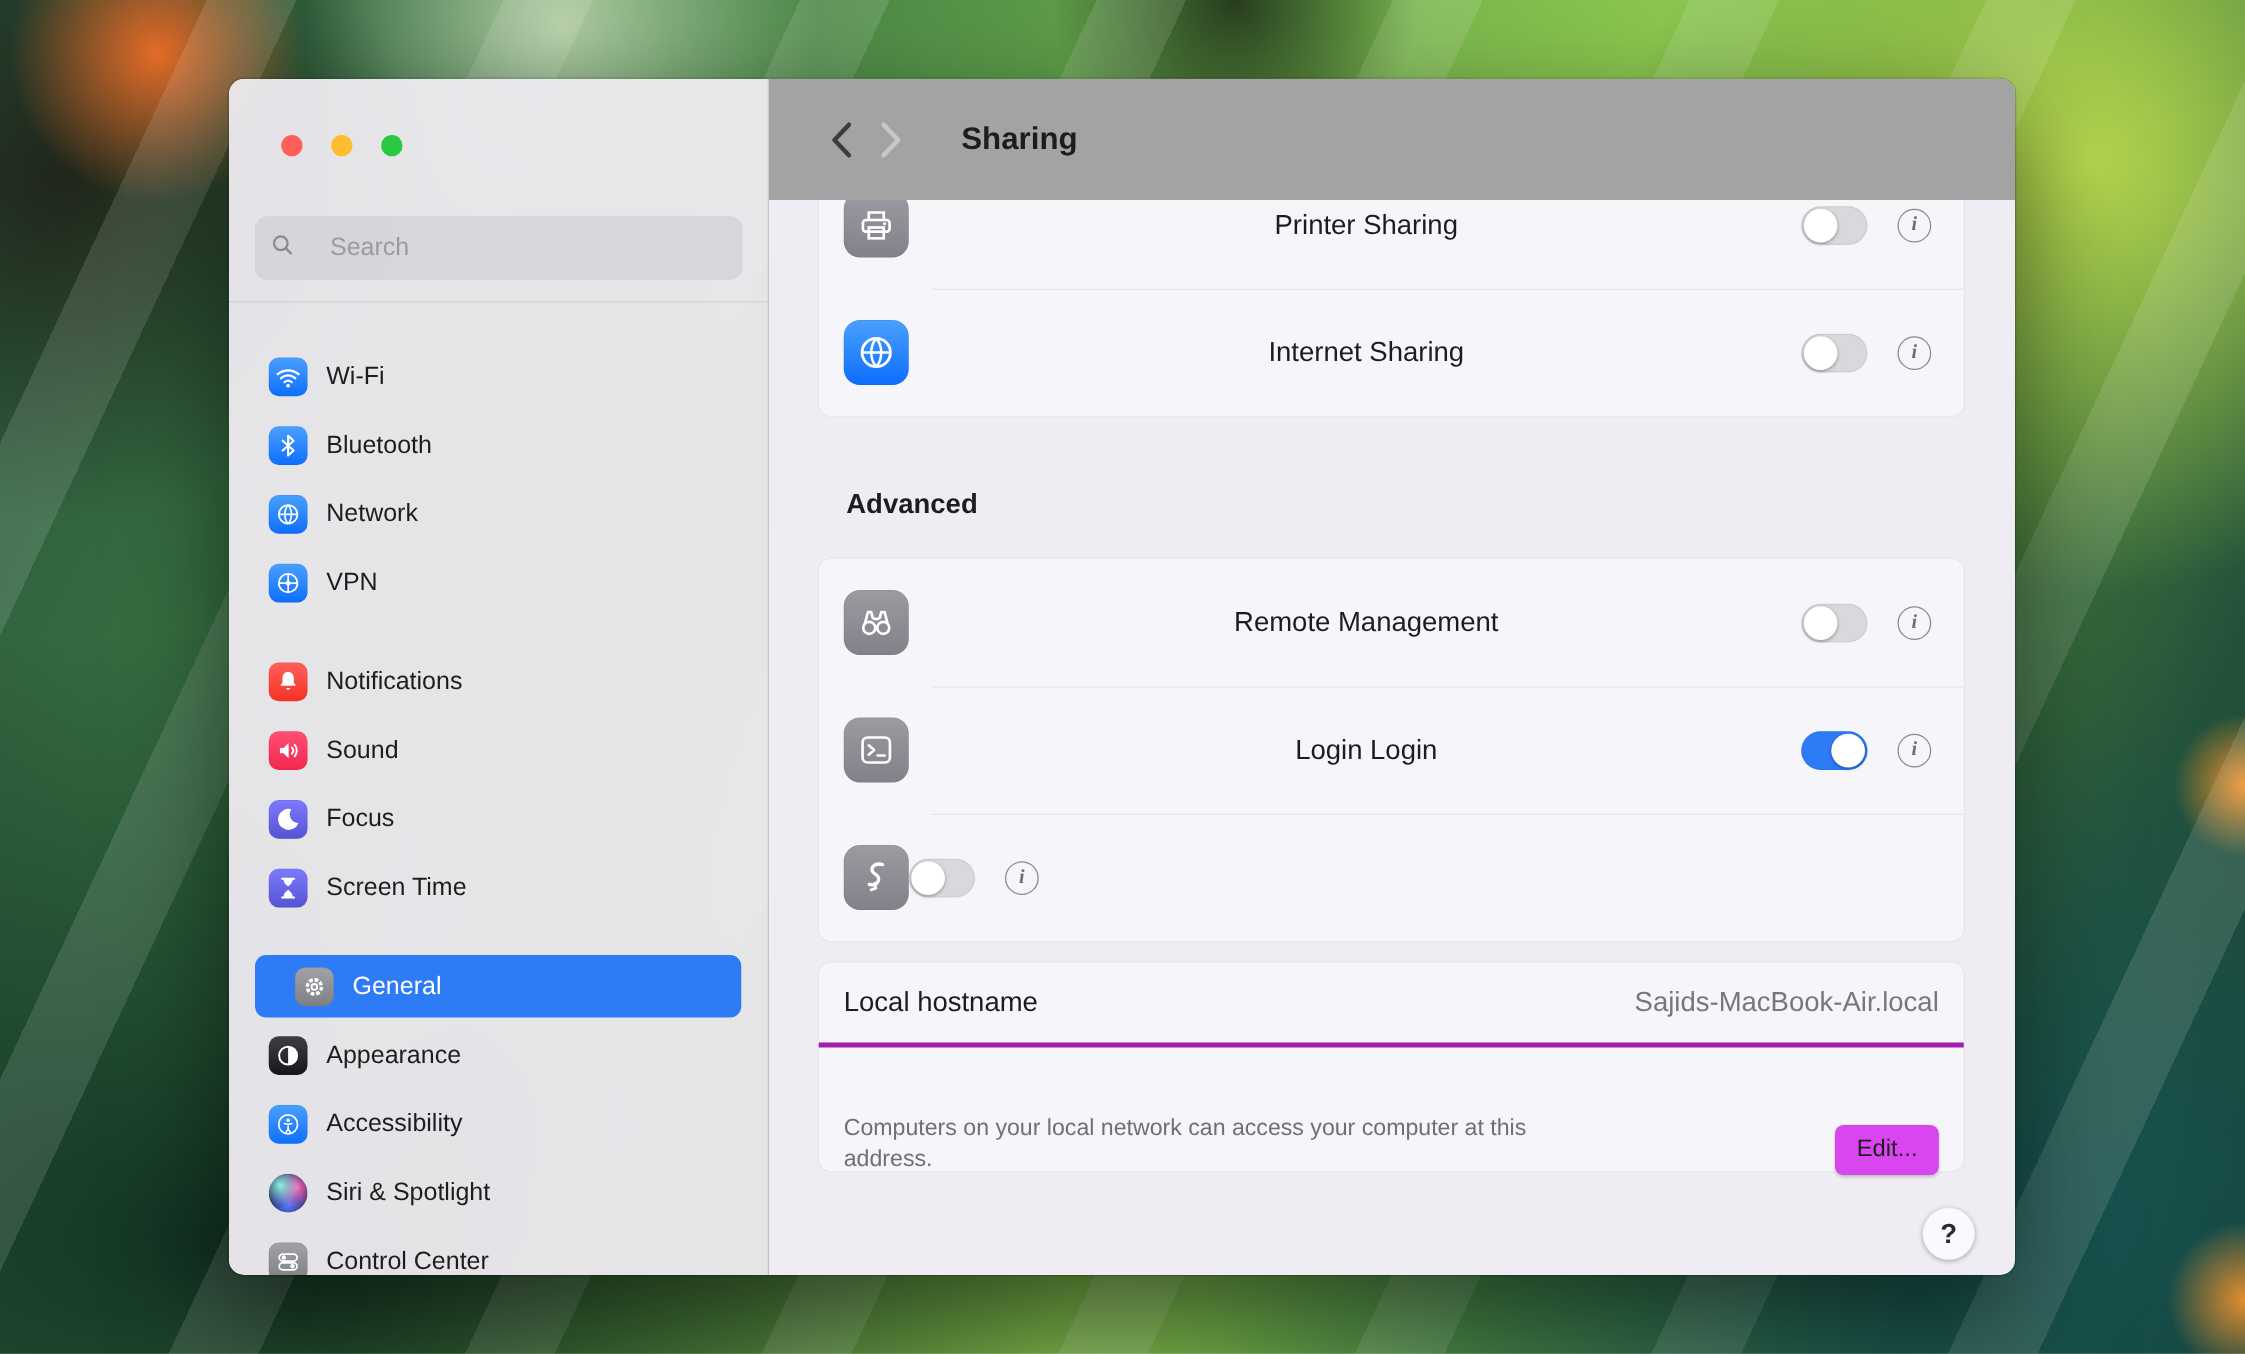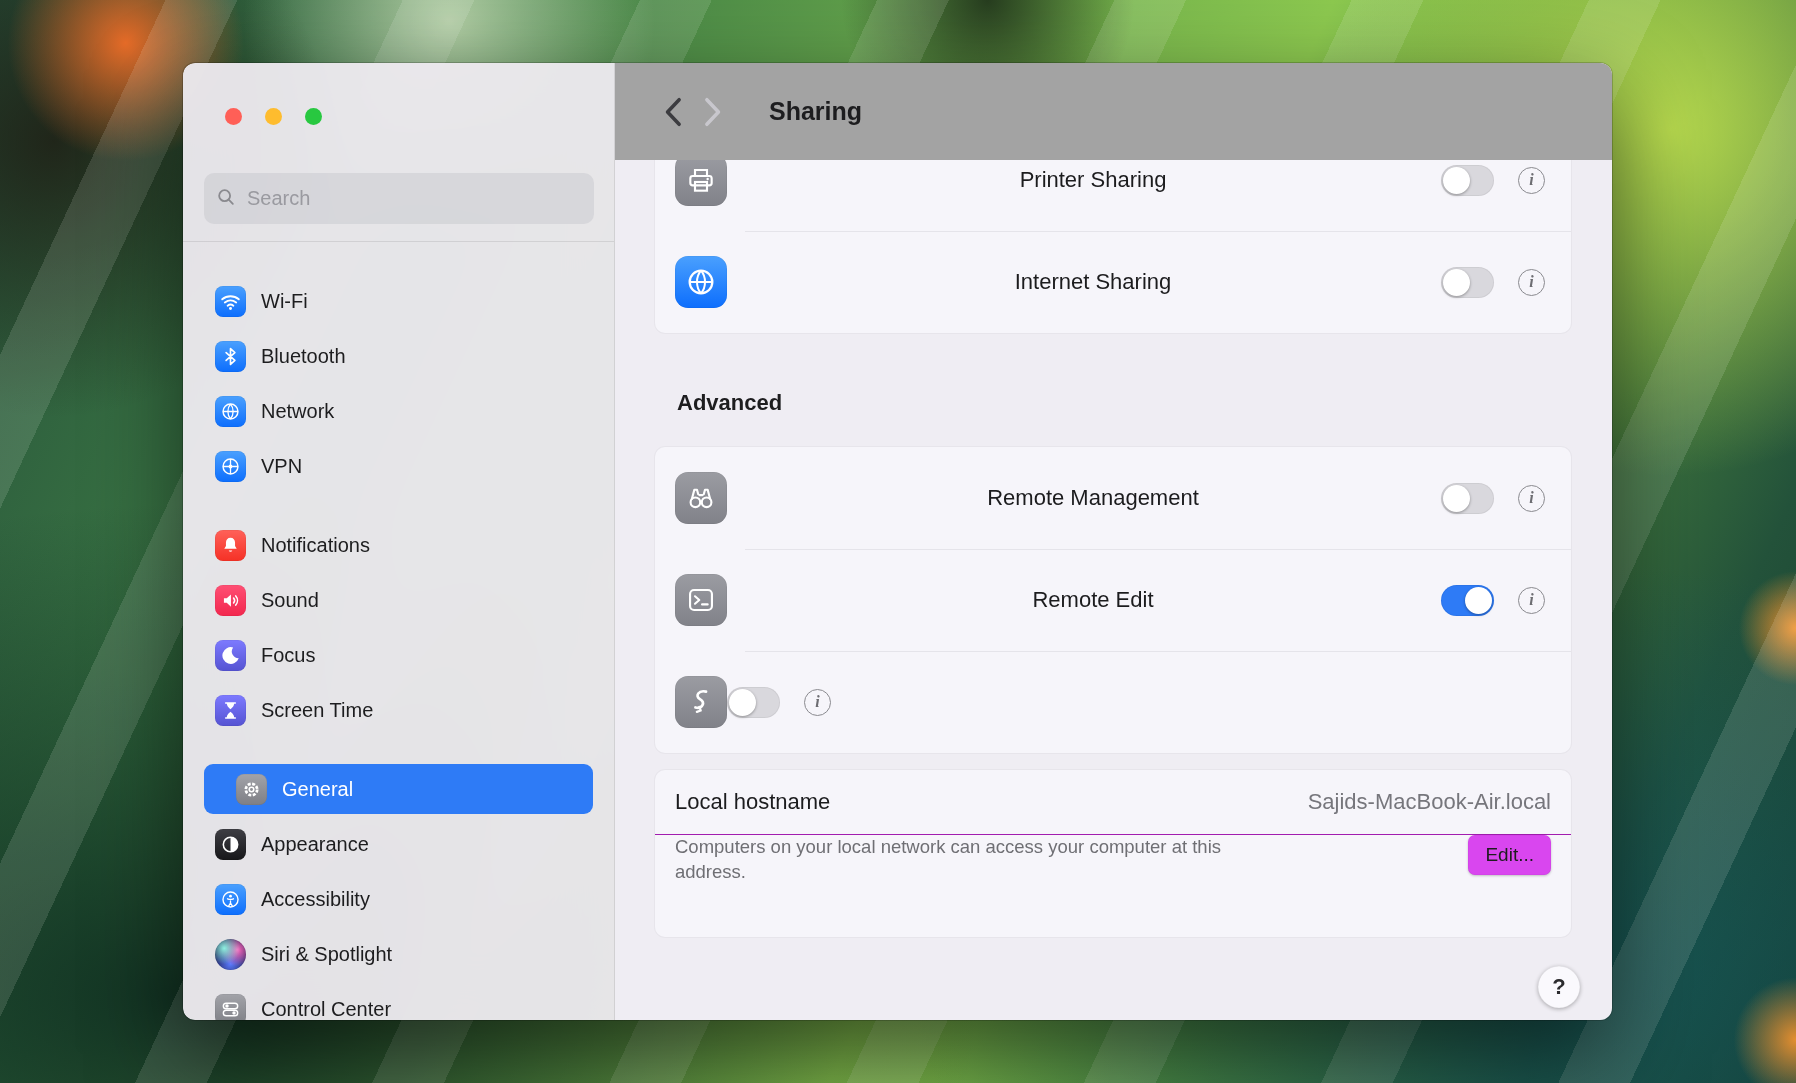--- a/index.html
+++ b/index.html
@@ -23,21 +23,21 @@
   
   .window{position:absolute;left:183px;top:63px;width:1429px;height:957px;border-radius:12px;
     overflow:hidden;display:flex;box-shadow:0 35px 90px rgba(0,0,0,.55),0 0 0 1px rgba(0,0,0,.18);}
   
   .sidebar{position:relative;flex:0 0 431px;width:431px;background:rgba(236,233,238,.96);
     backdrop-filter:blur(30px);border-right:1px solid rgba(0,0,0,.09);}
   .traffic{position:absolute;top:45px;left:42px;display:flex;gap:23px;}
   .tl{width:17px;height:17px;border-radius:50%;}
   .tl.red{background:#ff5f57}.tl.yellow{background:#febc2e}.tl.green{background:#28c840}
   .search-wrap{position:absolute;top:110px;left:21px;width:390px;height:51px;border-radius:10px;
-    background:rgba(118,118,128,.13);display:flex;align-items:center;padding:0 12px;box-sizing:border-box;}
+    background:rgba(118,118,128,.13);display:flex;align-items:center;padding:0 12px;box-sizing:border-box;gap:17px;}
   .search-wrap input{flex:1;border:none;outline:none;background:transparent;font-size:20px;
     color:#1d1d1f;margin-left:9px;font-family:inherit;}
   .search-wrap input::placeholder{color:#9a9aa0;}
   .toolbar-divider{position:absolute;top:178px;left:0;right:0;height:1px;background:rgba(0,0,0,.09);}
   .slist{position:absolute;top:213px;left:21px;right:21px;}
   .sgroup{margin-bottom:29px;}
   .srow{height:50px;border-radius:9px;display:flex;align-items:center;padding:0 11px;margin-bottom:5px;
     color:#1d1d1f;}
   .srow.on{background:#2e7bf6;color:#fff;padding-left:32px;}
   .slabel{font-size:20px;margin-left:15px;white-space:nowrap;}
@@ -81,21 +81,21 @@
   .toggle .knob{position:absolute;top:2px;left:2px;width:27px;height:27px;border-radius:50%;
     background:#fff;box-shadow:0 1px 3px rgba(0,0,0,.35);}
   .toggle.on{background:#2e7bf6;}
   .toggle.on .knob{left:24px;}
   .info{width:27px;height:27px;border-radius:50%;border:1.5px solid #8a8a8f;color:#6d6d72;
     display:flex;align-items:center;justify-content:center;margin-left:24px;flex:0 0 27px;
     font:italic 600 16px "Liberation Serif","DejaVu Serif",serif;box-sizing:border-box;}
   .hostrow{height:64px;display:flex;align-items:center;padding:0 20px;}
   .hostlabel{font-size:22px;color:#1c1c1e;flex:1;}
   .hostvalue{font-size:22px;color:#76767c;}
-  .hostbottom{height:102px;display:flex;align-items:flex-start;padding:0 20px;border-top:1px solid #a21caf;}
+  .hostbottom{height:102px;display:flex;align-items:flex-end;padding:0 20px;border-top:4px solid #a21caf;}
   .hostdesc{font-size:18.5px;line-height:1.35;color:#6f6f74;max-width:615px;}
   .editbtn{margin-left:auto;background:#d946ef;border:none;border-radius:7px;padding:9px 17px;
     font-size:19px;color:#1d1d1f;font-family:inherit;
     box-shadow:0 1px 2.5px rgba(0,0,0,.22), inset 0 0 0 .5px rgba(0,0,0,.06);}
   .help{position:absolute;right:32px;bottom:12px;width:42px;height:42px;border-radius:50%;
     background:#faf9fd;box-shadow:0 1px 4px rgba(0,0,0,.3), inset 0 0 0 .5px rgba(0,0,0,.07);
     display:flex;align-items:center;justify-content:center;font-size:22px;font-weight:600;
     color:#2b2b2e;z-index:6;}
 </style>
 </head>
@@ -317,21 +317,21 @@
             </div>
           <div class="info">i</div>
         </div>
         <div class="row">
           <span class="ricon rg">
             <svg viewBox="0 0 24 24">
                 <rect x="3.8" y="4.5" width="16.4" height="15" rx="3" fill="none" stroke="#fff" stroke-width="1.6"></rect>
                 <path d="M7.5 9.2l3.2 2.8-3.2 2.8M12.8 15.3h4.2" fill="none" stroke="#fff" stroke-width="1.6" stroke-linecap="round" stroke-linejoin="round"></path>
               </svg>
           </span>
-          <span class="rlabel">Remote Edit</span>
+          <span class="rlabel">Login Login</span>
           <div class="toggle on">
               <div class="knob"></div>
             </div>
           <div class="info">i</div>
         </div>
         <div class="row">
           <span class="ricon rg">
             <svg viewBox="0 0 24 24">
                 <path d="M15.8 4.2c-5.5-1.3-8.6 3.2-4.6 5.6 4.3 2.5 1.9 7.7-3.4 6.3" fill="none" stroke="#fff" stroke-width="2" stroke-linecap="round"></path>
                 <path d="M8.9 19.4l2.9-1-1-2.8" fill="none" stroke="#fff" stroke-width="1.7" stroke-linecap="round" stroke-linejoin="round"></path>

